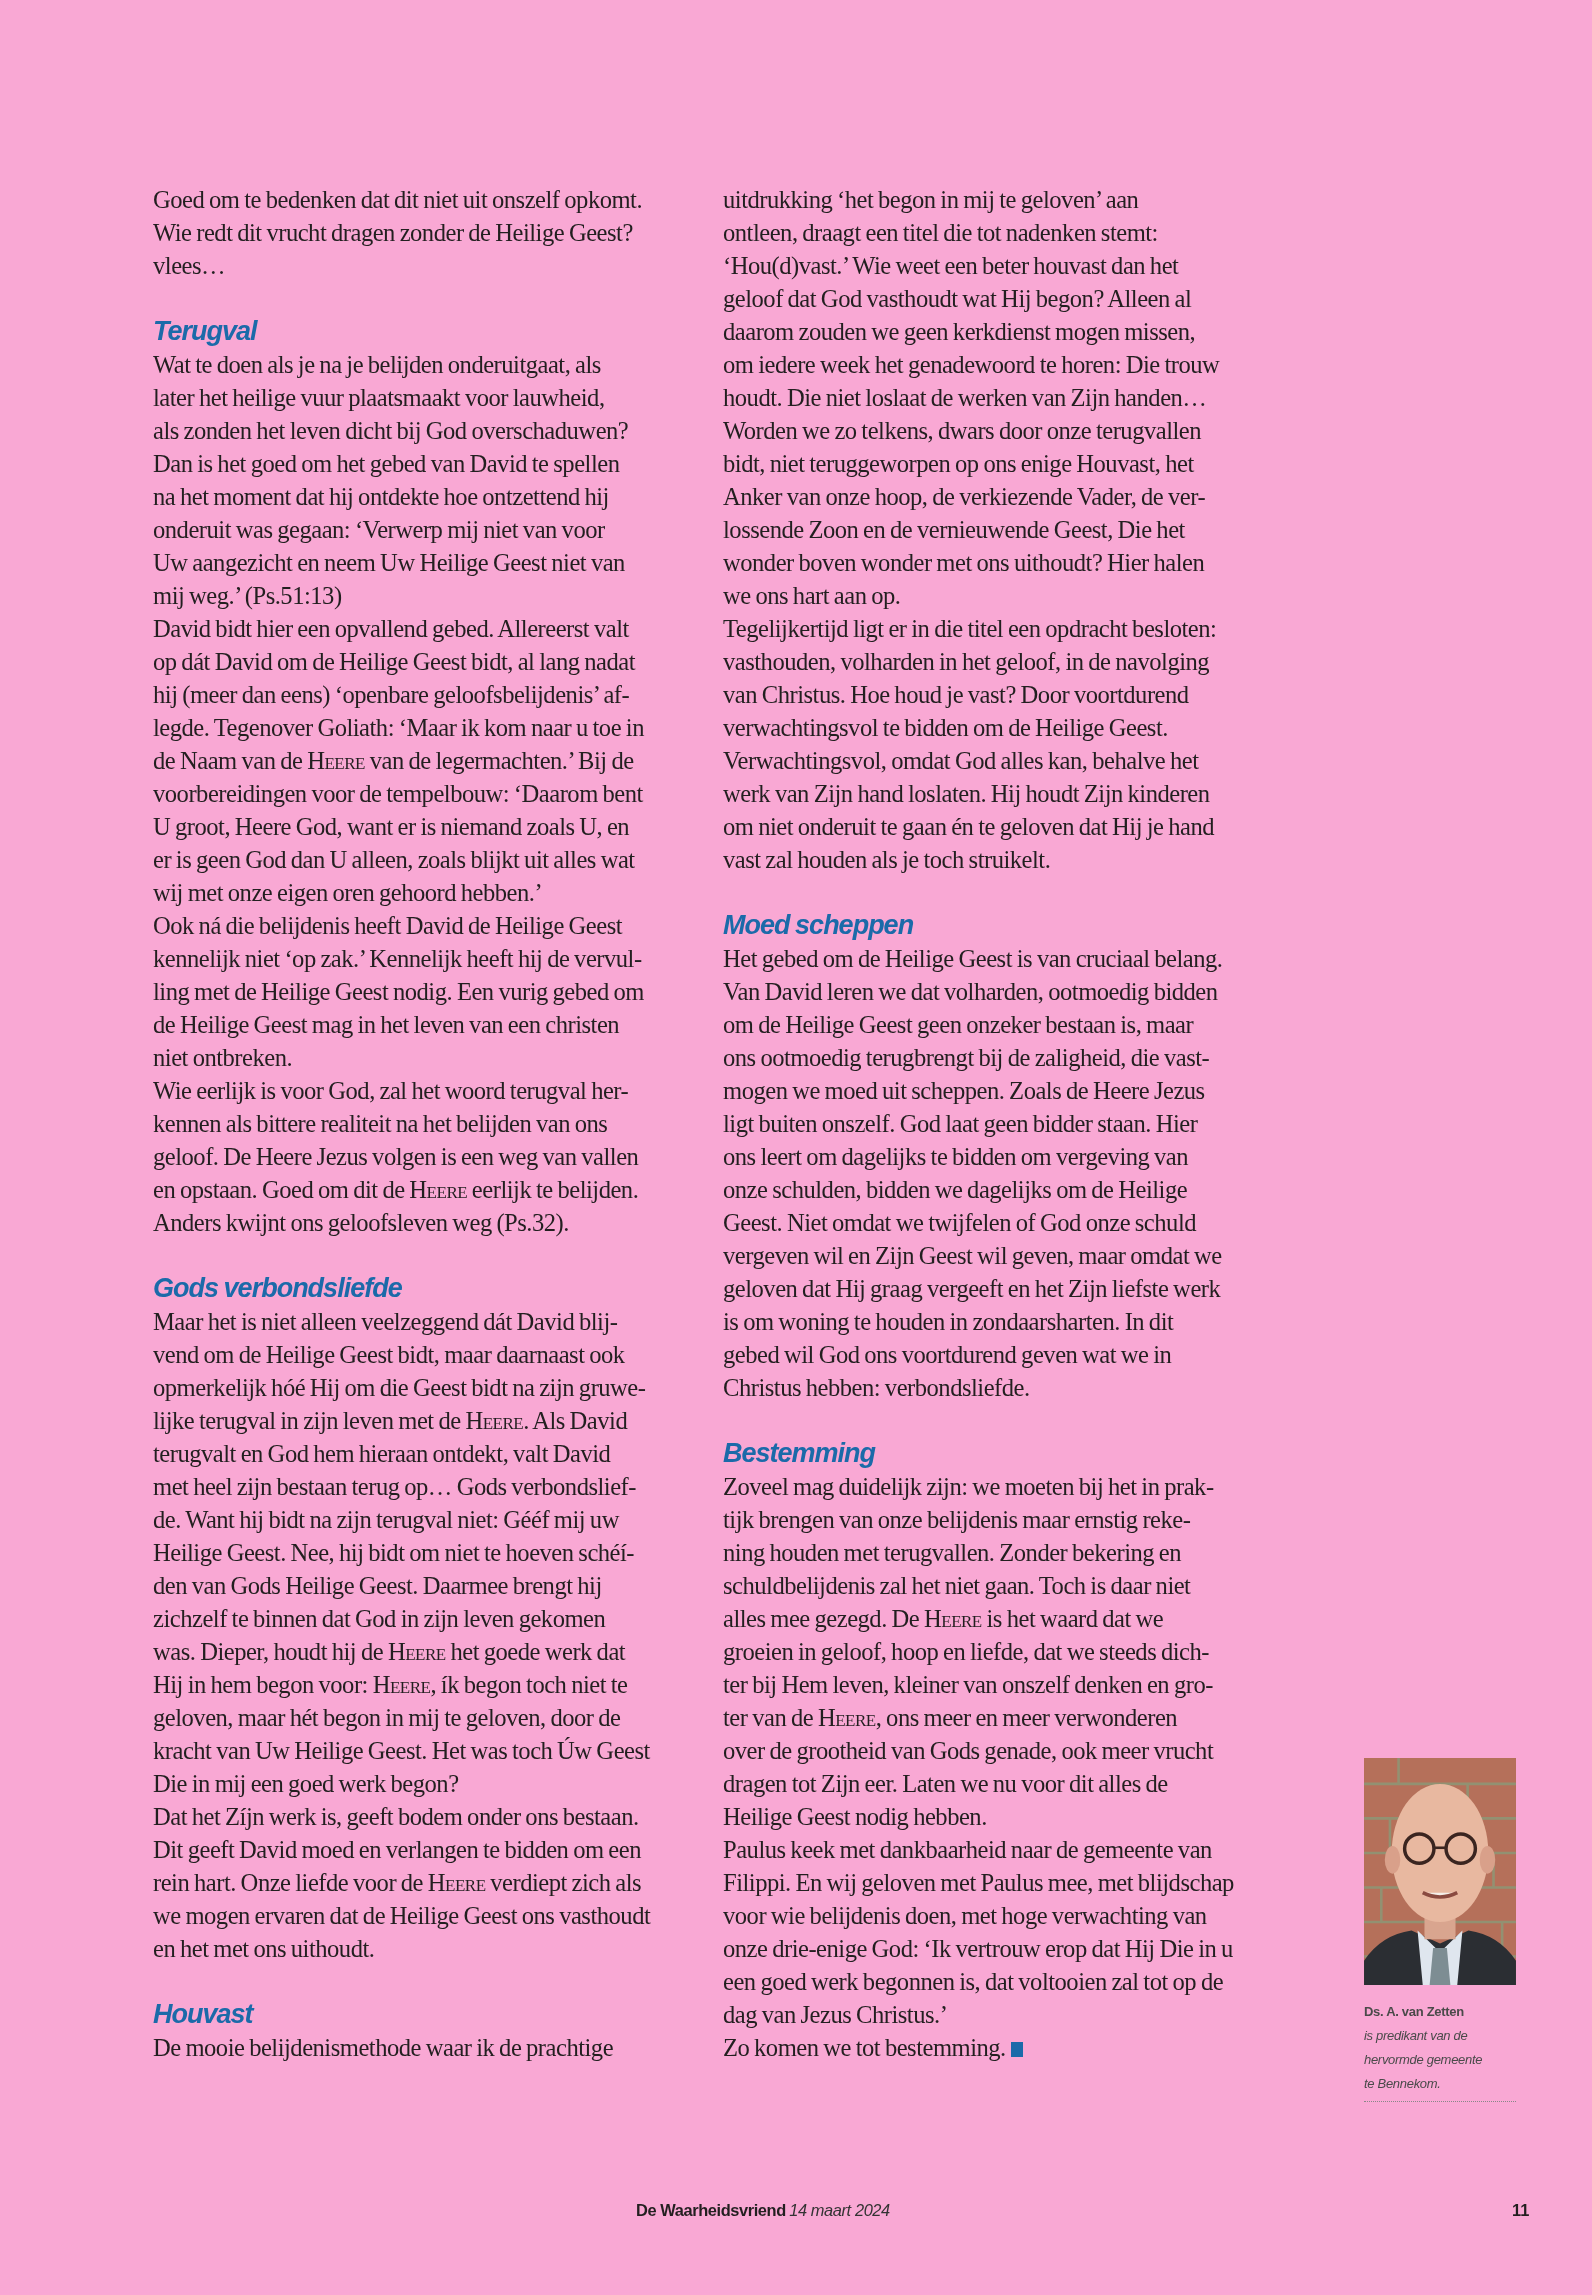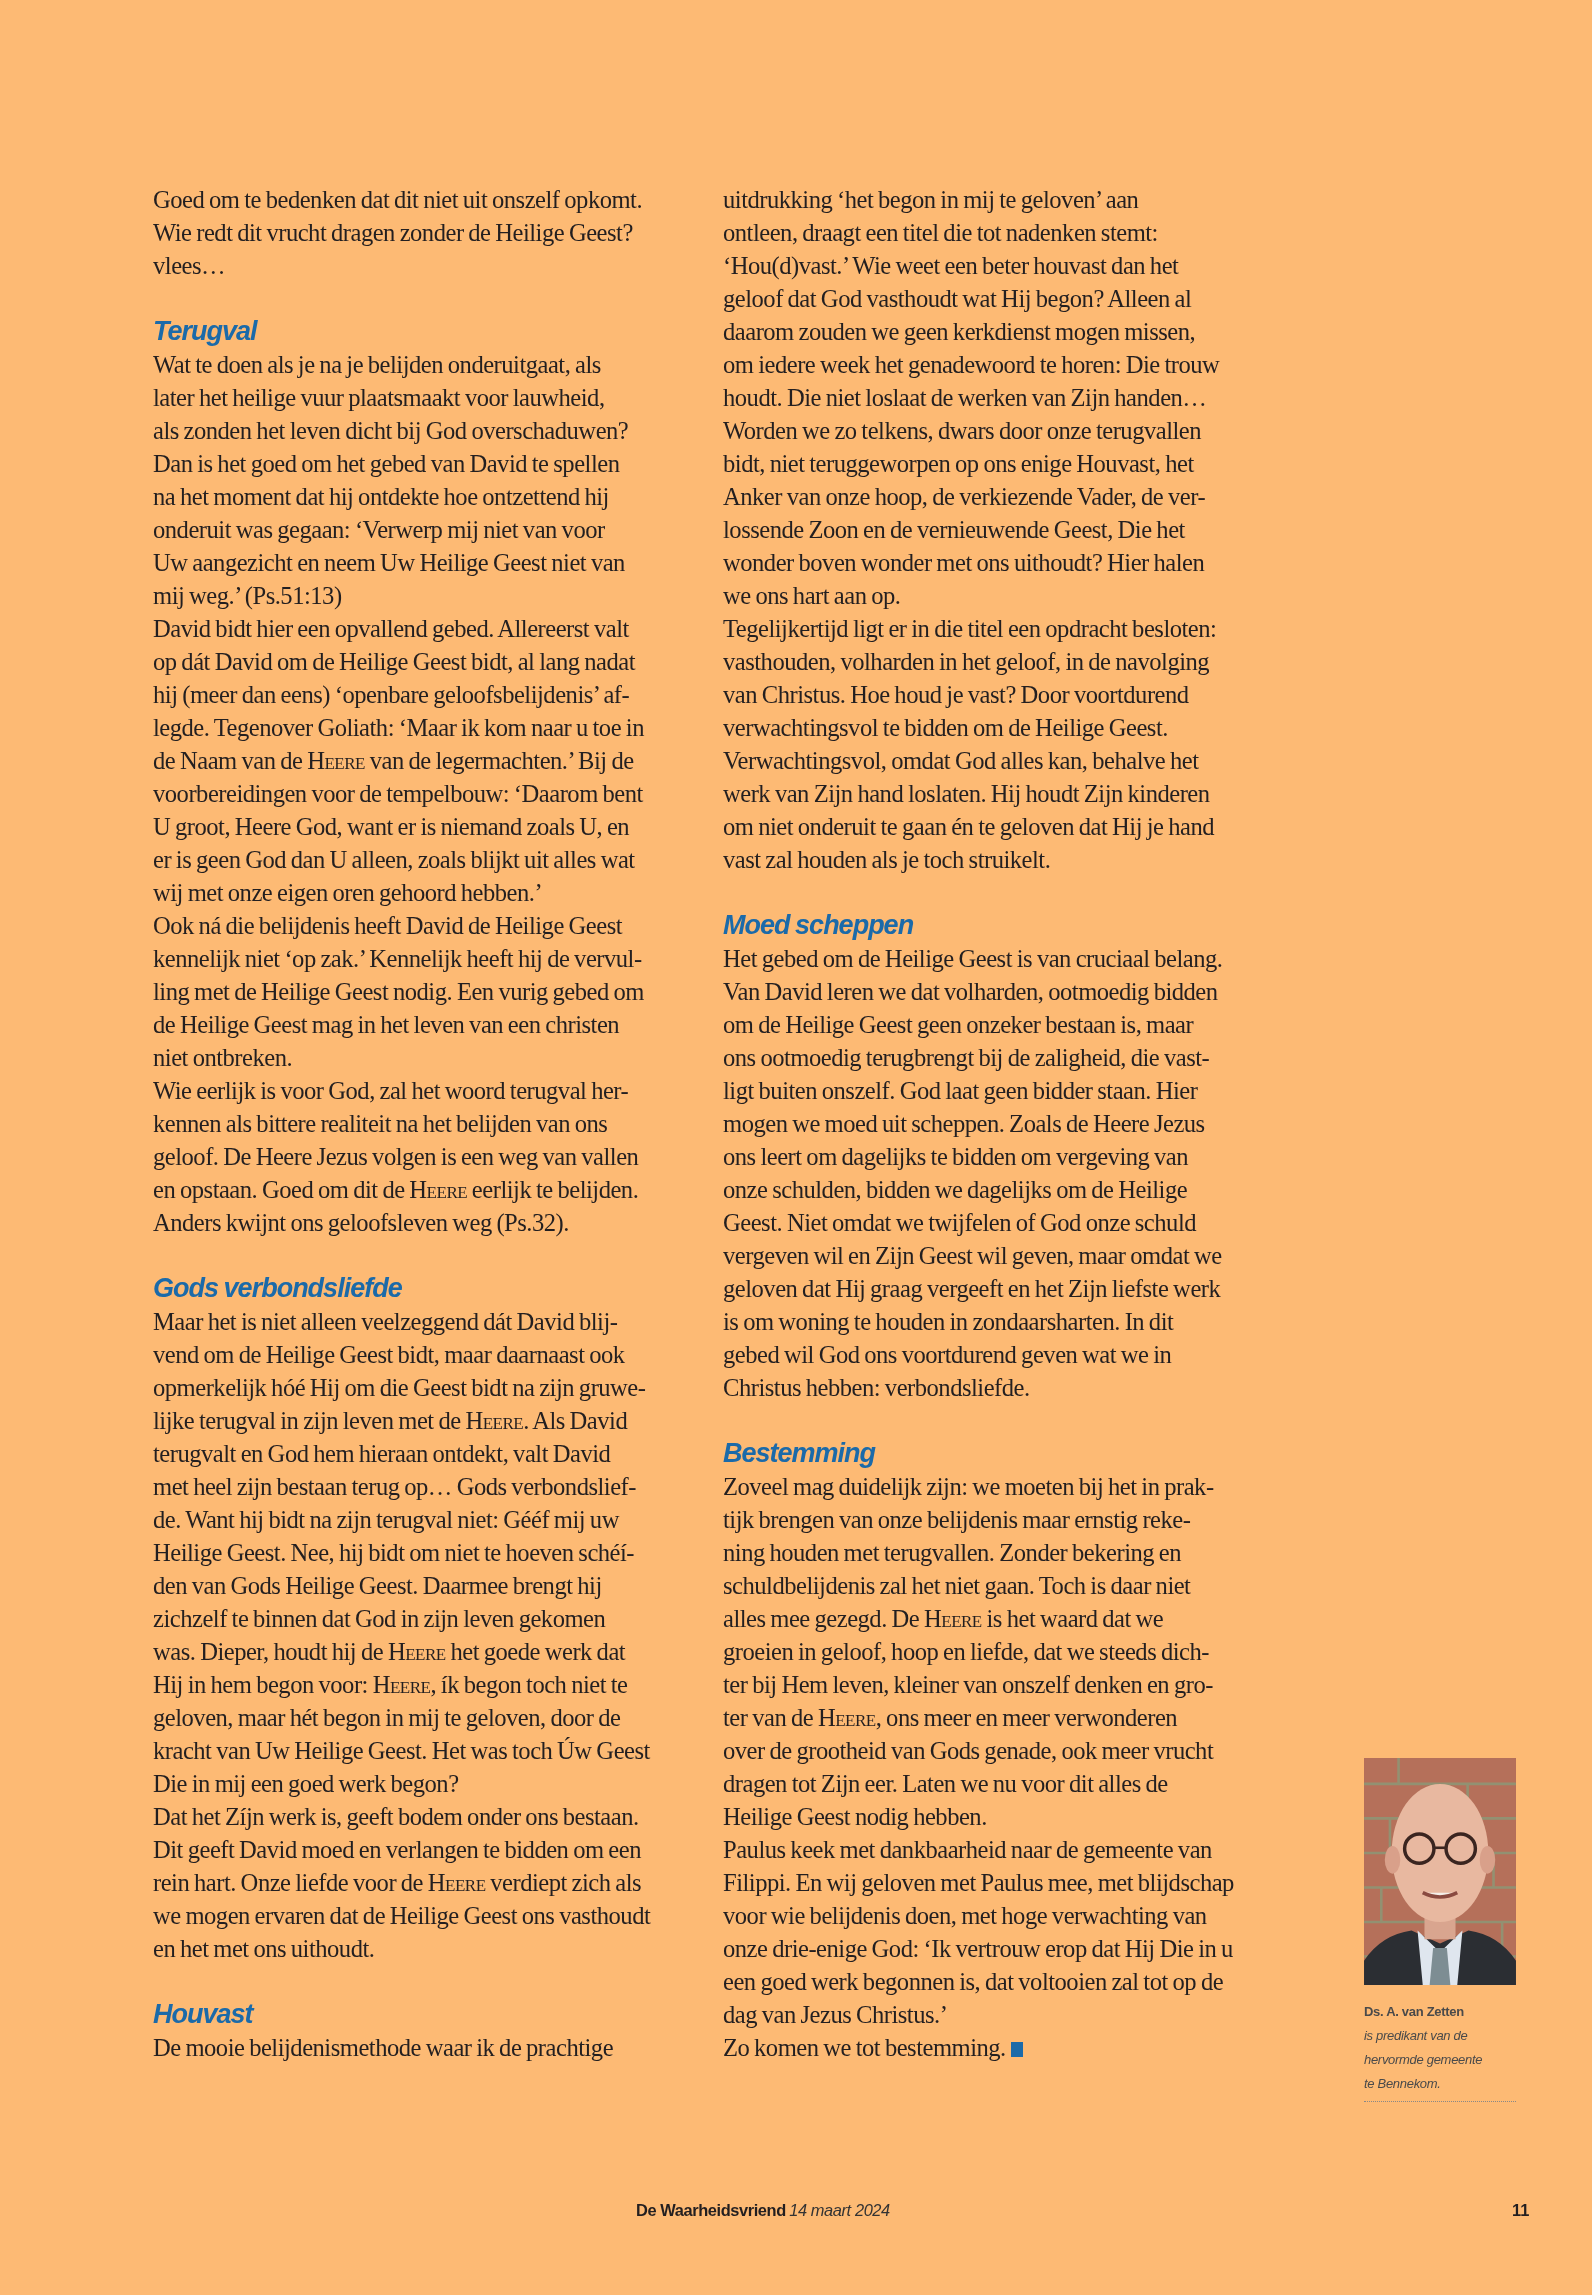--- a/index.html
+++ b/index.html
@@ -1,17 +1,17 @@
 <!DOCTYPE html>
 <html style="font-size:14px"><head>
   <meta charset="utf-8">
   <style>
     html, body { margin: 0; padding: 0; background: #ffffff; }
     body { width: 1592px; height: 2295px; position: relative; overflow: hidden; }
-    .page { position: absolute; left: 0; top: 0; width: 1592px; height: 2295px; background: #fdba74; }
+    .page { position: absolute; left: 0; top: 0; width: 1592px; height: 2295px; background: #f9a8d4; }
     .col { position: absolute; top: 183px; font-family: "Liberation Serif", "DejaVu Serif", serif; font-size: 24.6px; line-height: 33px; color: #231f20; letter-spacing: -0.5px; word-spacing: -0.9px; }
     .col-left { left: 153px; width: 578px; }
     .col-right { left: 723px; width: 595px; }
     .line { display: block; white-space: nowrap; height: 33px; }
     .gap { display: block; height: 33px; }
     .heading { display: block; white-space: nowrap; height: 33px; font-family: "Liberation Sans", "DejaVu Sans", sans-serif; font-style: italic; font-weight: bold; color: #1b6aa9; font-size: 27px; letter-spacing: -1px; }
     .sc { font-variant: small-caps; }
     .endmark { display: inline-block; width: 12px; height: 14.7px; background: #1b6aa9; vertical-align: -0.9px; margin-left: 5.2px; }
     .photo { position: absolute; left: 1364px; top: 1758px; width: 152px; height: 227px; overflow: hidden; background: #b86a55; }
     .caption { position: absolute; left: 1364px; top: 2000px; width: 155px; font-family: "Liberation Sans", "DejaVu Sans", sans-serif; font-size: 13px; line-height: 24px; color: #4a4a4a; letter-spacing: -0.3px; }
@@ -110,22 +110,22 @@
       <span class="line">Verwachtingsvol, omdat God alles kan, behalve het</span>
       <span class="line">werk van Zijn hand loslaten. Hij houdt Zijn kinderen</span>
       <span class="line">om niet onderuit te gaan én te geloven dat Hij je hand</span>
       <span class="line">vast zal houden als je toch struikelt.</span>
       <span class="gap"></span>
       <span class="heading">Moed scheppen</span>
       <span class="line">Het gebed om de Heilige Geest is van cruciaal belang.</span>
       <span class="line">Van David leren we dat volharden, ootmoedig bidden</span>
       <span class="line">om de Heilige Geest geen onzeker bestaan is, maar</span>
       <span class="line">ons ootmoedig terugbrengt bij de zaligheid, die vast-</span>
+      <span class="line">mogen we moed uit scheppen. Zoals de Heere Jezus</span>
       <span class="line">ligt buiten onszelf. God laat geen bidder staan. Hier</span>
-      <span class="line">mogen we moed uit scheppen. Zoals de Heere Jezus</span>
       <span class="line">ons leert om dagelijks te bidden om vergeving van</span>
       <span class="line">onze schulden, bidden we dagelijks om de Heilige</span>
       <span class="line">Geest. Niet omdat we twijfelen of God onze schuld</span>
       <span class="line">vergeven wil en Zijn Geest wil geven, maar omdat we</span>
       <span class="line">geloven dat Hij graag vergeeft en het Zijn liefste werk</span>
       <span class="line">is om woning te houden in zondaarsharten. In dit</span>
       <span class="line">gebed wil God ons voortdurend geven wat we in</span>
       <span class="line">Christus hebben: verbondsliefde.</span>
       <span class="gap"></span>
       <span class="heading">Bestemming</span>

